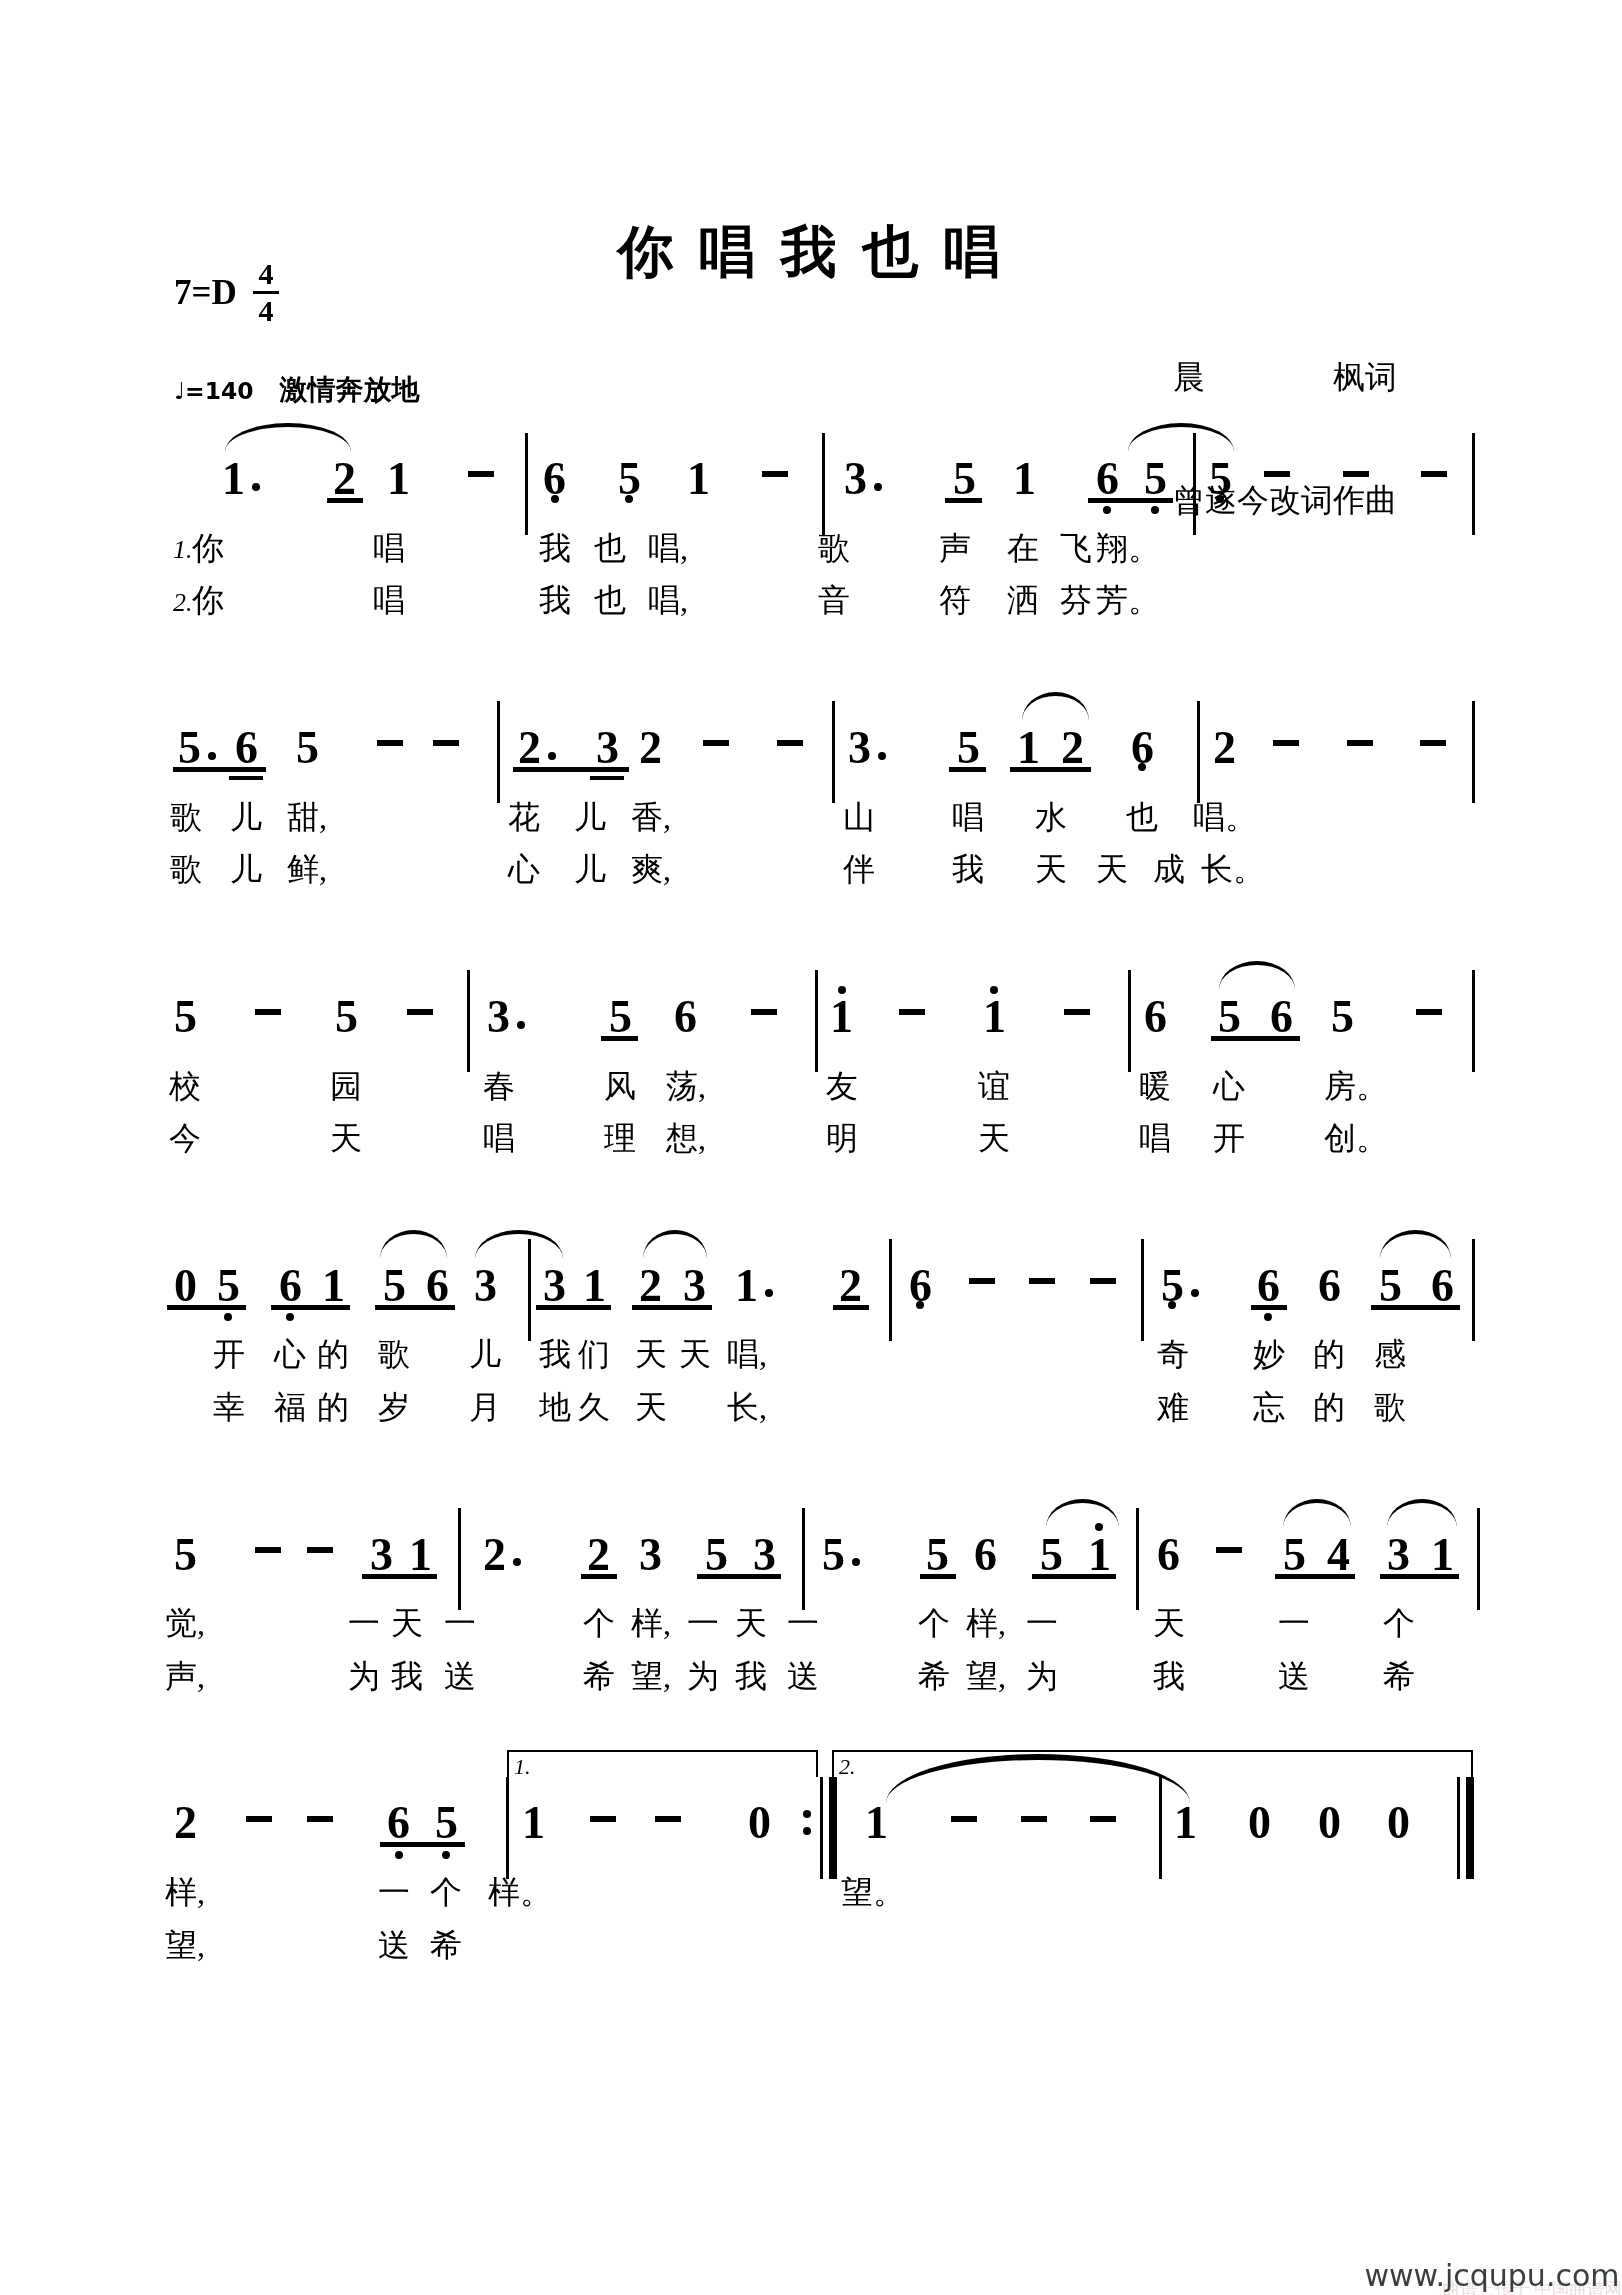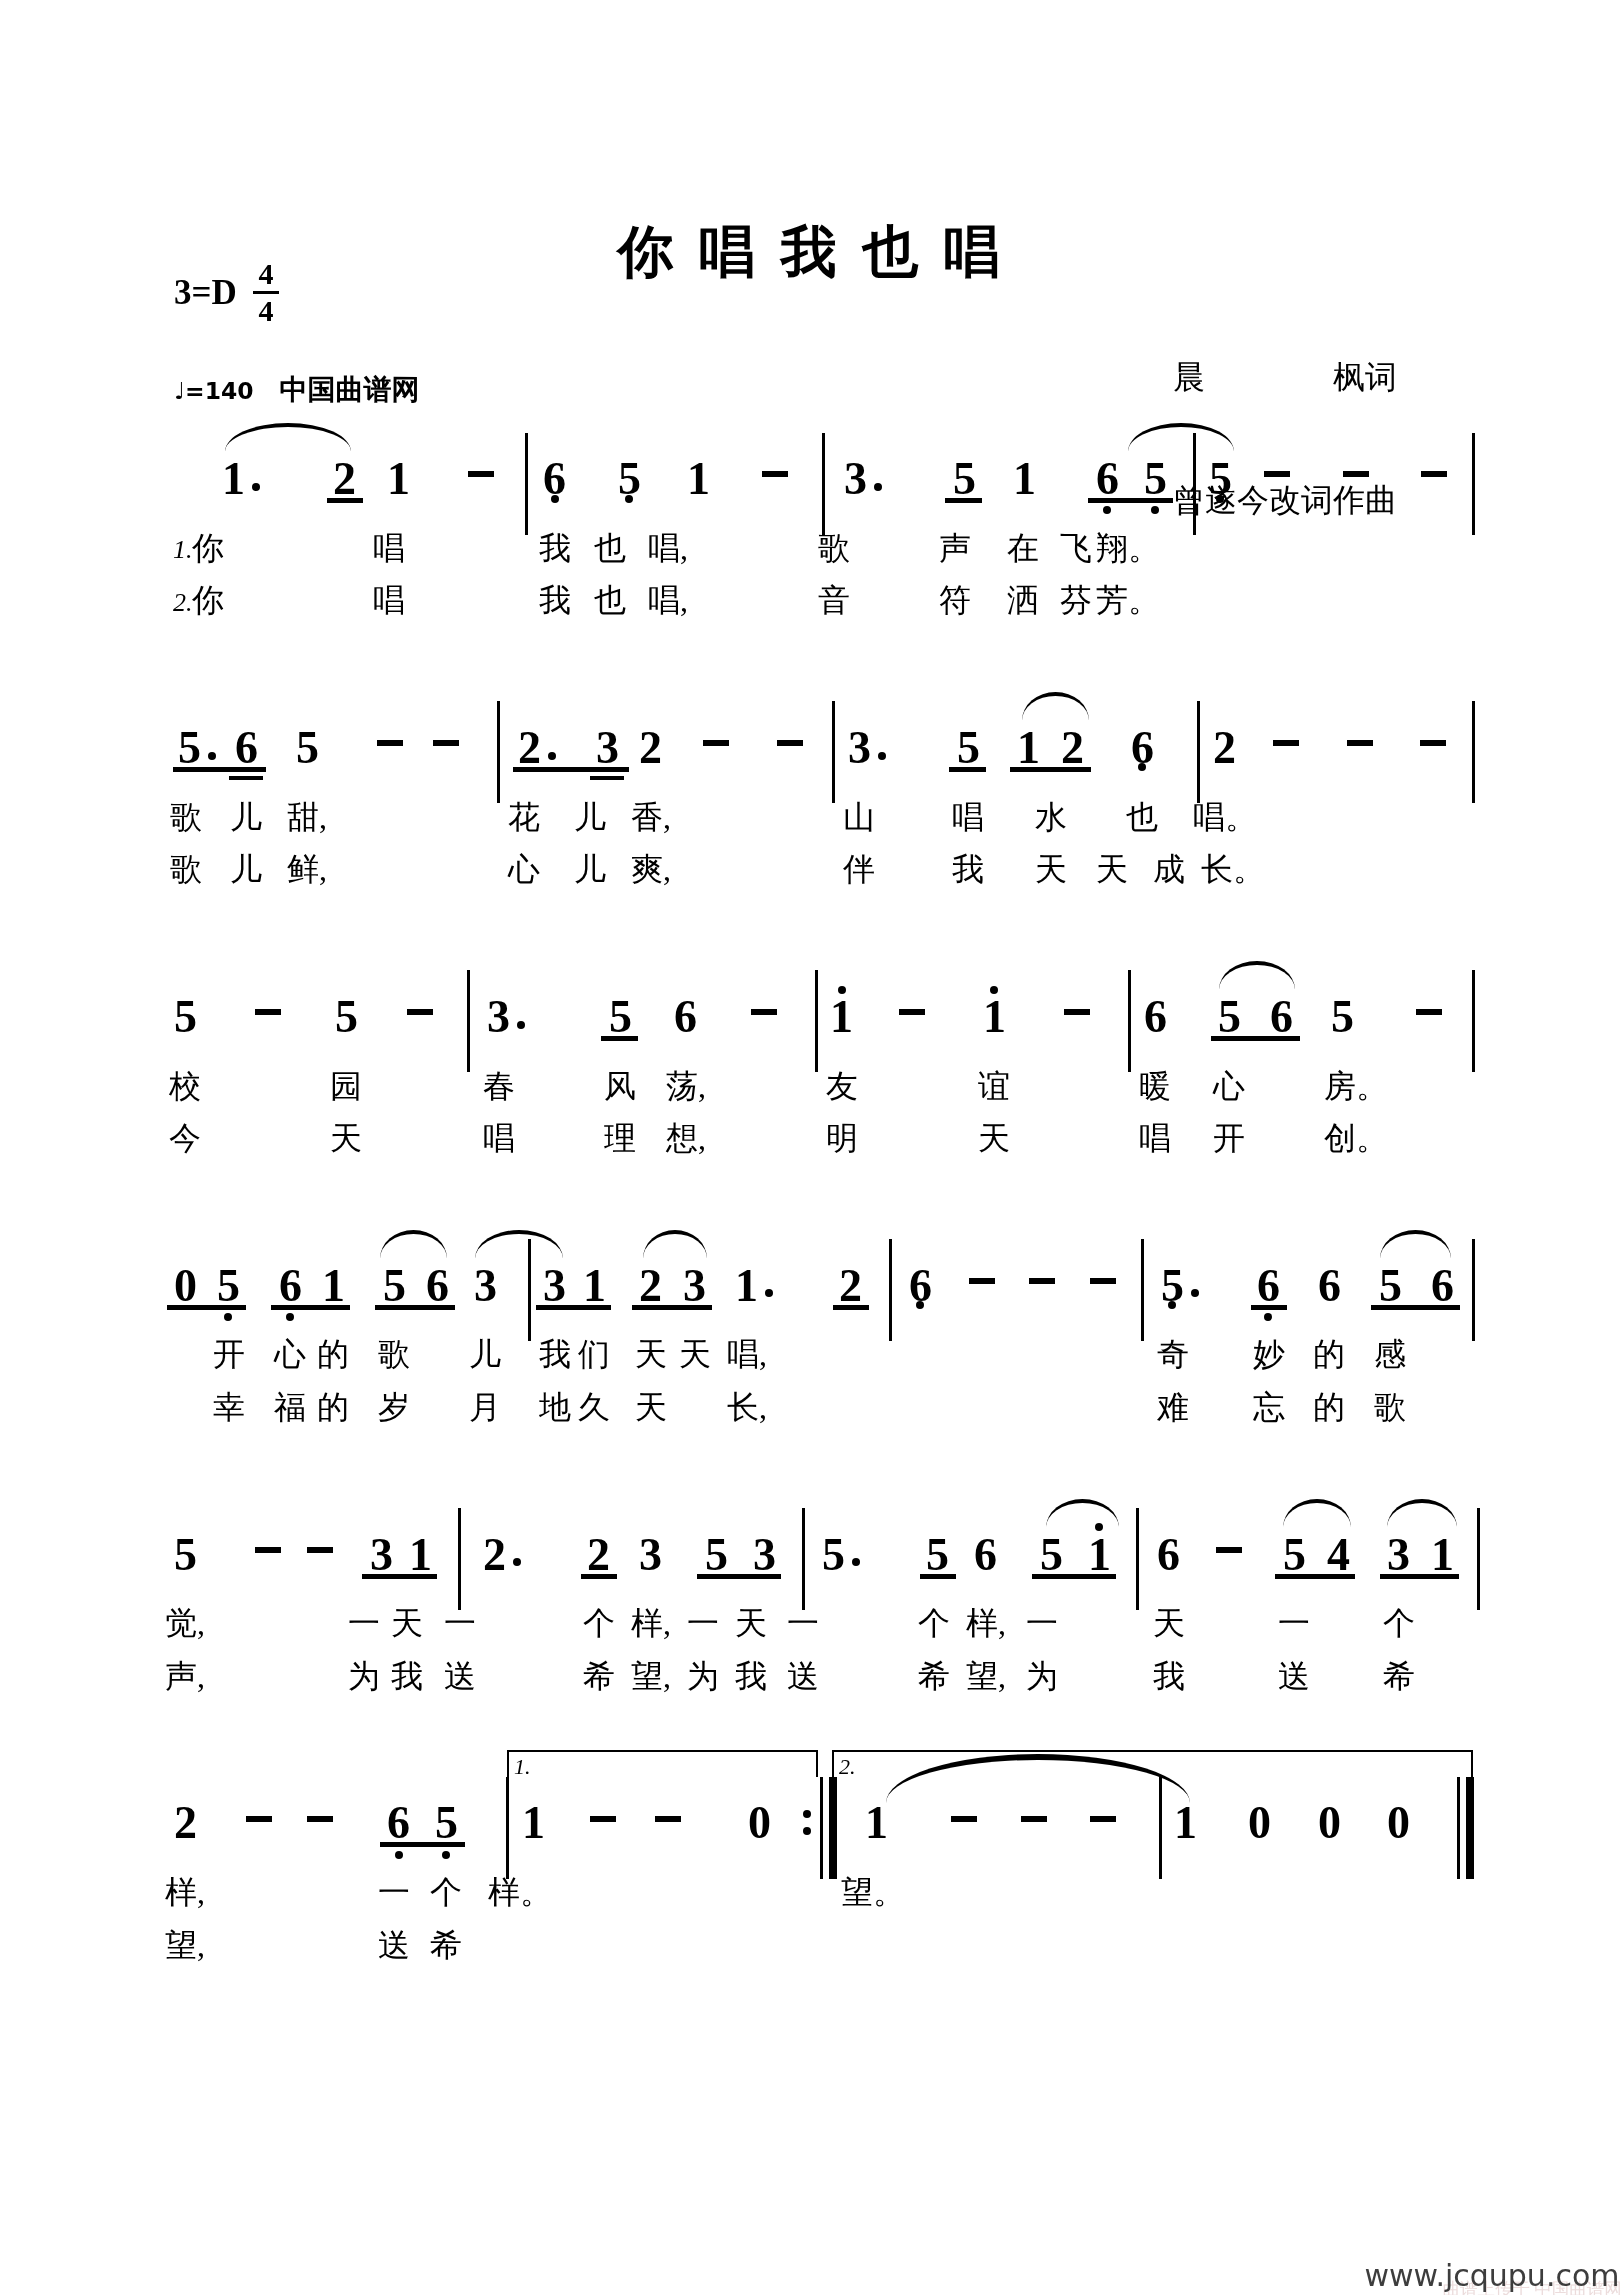--- a/index.html
+++ b/index.html
@@ -30,31 +30,31 @@
   .watermark{right:3.5px;top:2258px;font-family:"DejaVu Sans",sans-serif;
              font-size:30px;color:#3d3d3d;z-index:2;}
   .watermark-faint{right:1.2px;top:2277px;font-size:17.5px;color:#ecdcdc;z-index:1;}
 </style>
 </head>
 <body>
 
 <div class="abs page-title">你 唱 我 也 唱</div>
 
 <div class="abs keysig">
-  <span class="tonic">3=D</span>
+  <span class="tonic">7=D</span>
   <span class="frac">
     <span class="num">4</span>
     <span class="rule"></span>
     <span class="den">4</span>
   </span>
 </div>
 
 <div class="abs temporow">
   <span class="tempo-mark">♩=140</span>
-  <span class="expression">中国曲谱网</span>
+  <span class="expression">激情奔放地</span>
 </div>
 
 <div class="abs credits">
   <div>晨　　　　枫词</div>
   <div>曾遂今改词作曲</div>
 </div>
 
 <div class="abs" id="score" style="left:0;top:0;width:1623px;height:2295px;">
     <div class="abs bar" style="left: 525px; top: 433px; width: 2.9px; height: 102px;"></div>
     <div class="abs bar" style="left: 822px; top: 433px; width: 2.9px; height: 102px;"></div>

